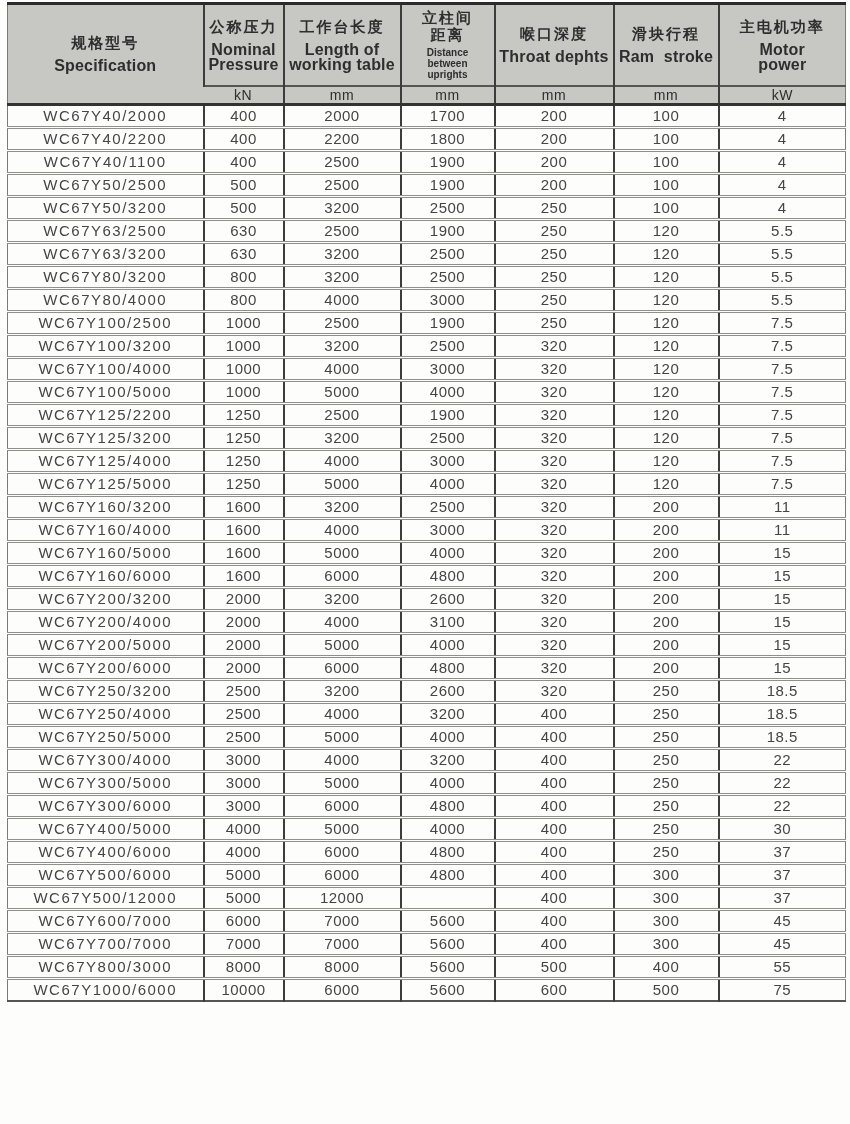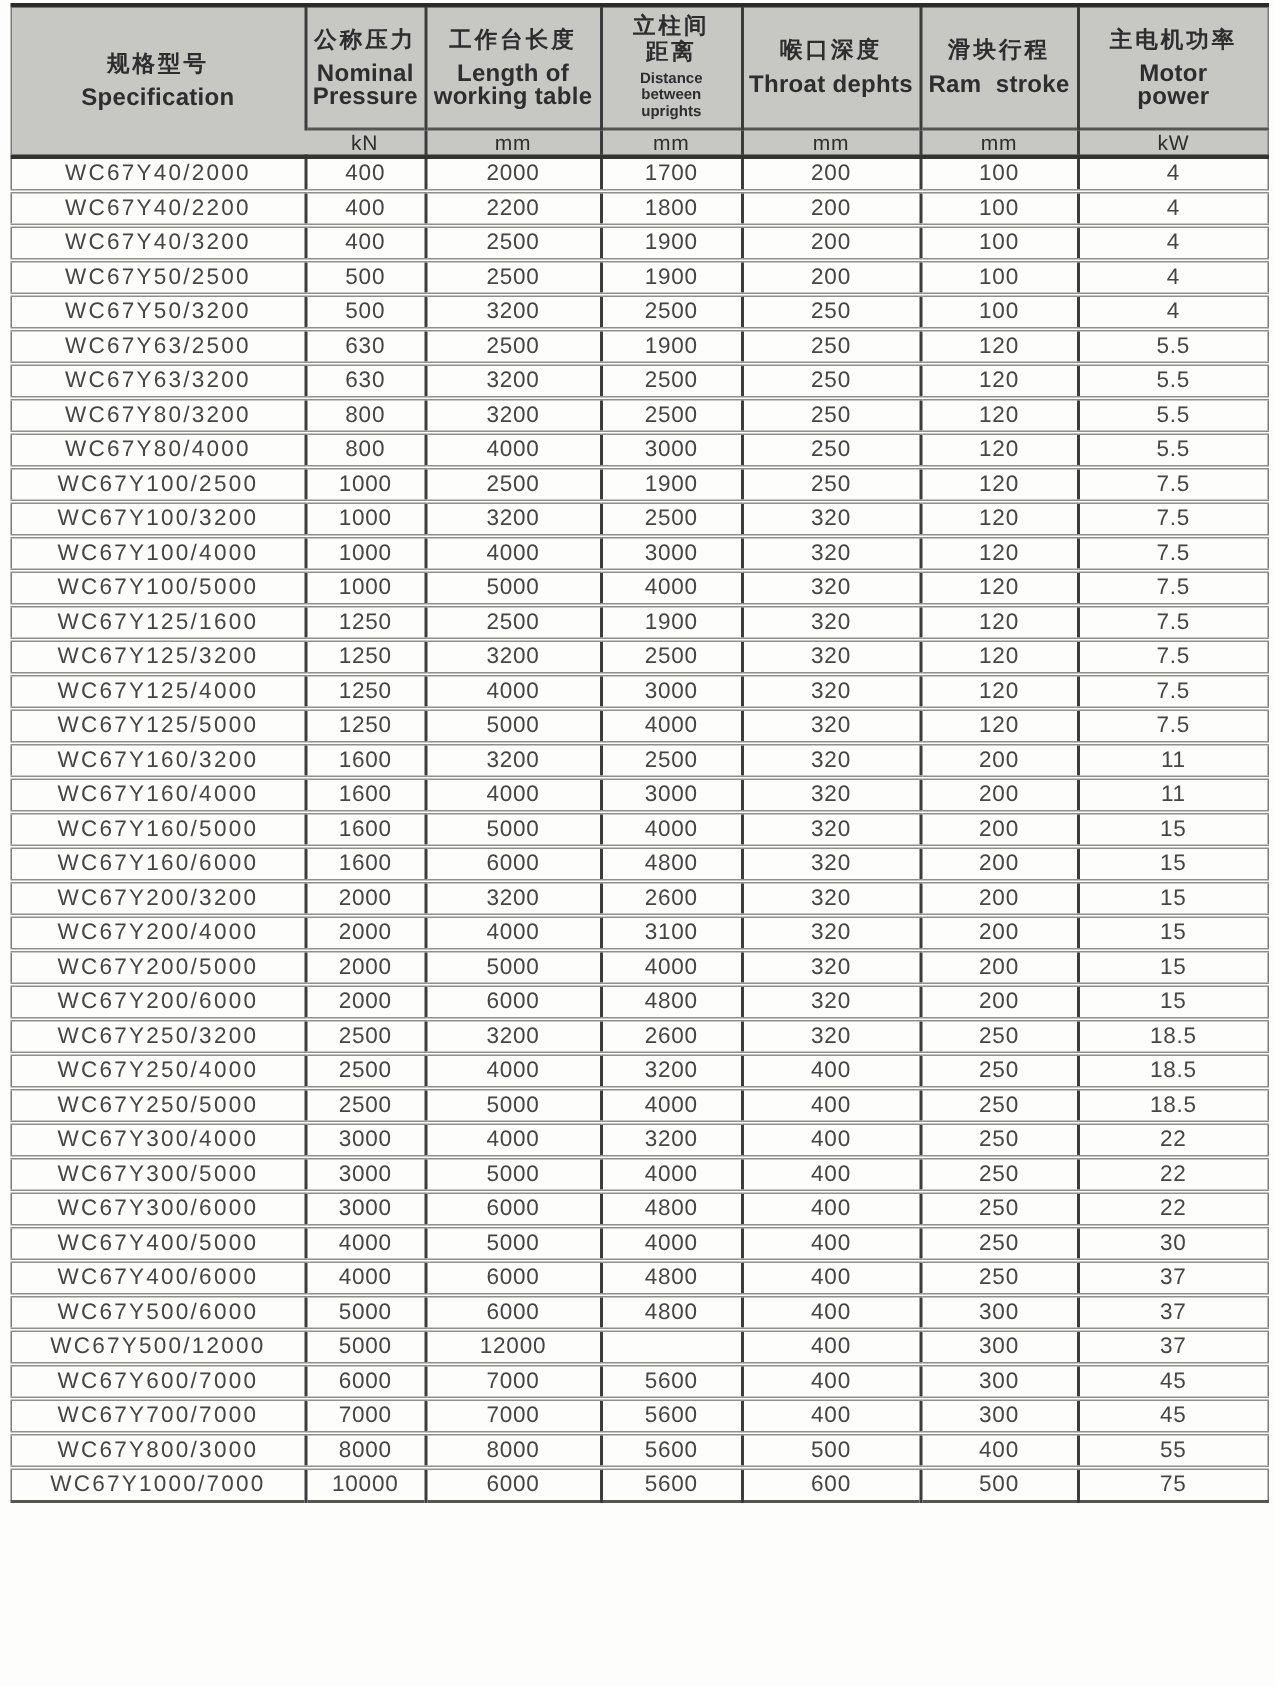--- a/index.html
+++ b/index.html
@@ -138,21 +138,21 @@
         <tr>
           <td class="spec-cell">WC67Y40/2200</td>
           <td class="value-cell">400</td>
           <td class="value-cell">2200</td>
           <td class="value-cell">1800</td>
           <td class="value-cell">200</td>
           <td class="value-cell">100</td>
           <td class="value-cell">4</td>
         </tr>
         <tr>
-          <td class="spec-cell">WC67Y40/3200</td>
+          <td class="spec-cell">WC67Y40/1100</td>
           <td class="value-cell">400</td>
           <td class="value-cell">2500</td>
           <td class="value-cell">1900</td>
           <td class="value-cell">200</td>
           <td class="value-cell">100</td>
           <td class="value-cell">4</td>
         </tr>
         <tr>
           <td class="spec-cell">WC67Y50/2500</td>
           <td class="value-cell">500</td>
@@ -237,21 +237,21 @@
         <tr>
           <td class="spec-cell">WC67Y100/5000</td>
           <td class="value-cell">1000</td>
           <td class="value-cell">5000</td>
           <td class="value-cell">4000</td>
           <td class="value-cell">320</td>
           <td class="value-cell">120</td>
           <td class="value-cell">7.5</td>
         </tr>
         <tr>
-          <td class="spec-cell">WC67Y125/1600</td>
+          <td class="spec-cell">WC67Y125/2200</td>
           <td class="value-cell">1250</td>
           <td class="value-cell">2500</td>
           <td class="value-cell">1900</td>
           <td class="value-cell">320</td>
           <td class="value-cell">120</td>
           <td class="value-cell">7.5</td>
         </tr>
         <tr>
           <td class="spec-cell">WC67Y125/3200</td>
           <td class="value-cell">1250</td>
@@ -462,21 +462,21 @@
         <tr>
           <td class="spec-cell">WC67Y800/3000</td>
           <td class="value-cell">8000</td>
           <td class="value-cell">8000</td>
           <td class="value-cell">5600</td>
           <td class="value-cell">500</td>
           <td class="value-cell">400</td>
           <td class="value-cell">55</td>
         </tr>
         <tr>
-          <td class="spec-cell">WC67Y1000/7000</td>
+          <td class="spec-cell">WC67Y1000/6000</td>
           <td class="value-cell">10000</td>
           <td class="value-cell">6000</td>
           <td class="value-cell">5600</td>
           <td class="value-cell">600</td>
           <td class="value-cell">500</td>
           <td class="value-cell">75</td>
         </tr>
       </tbody>
   </table>
 </div>

